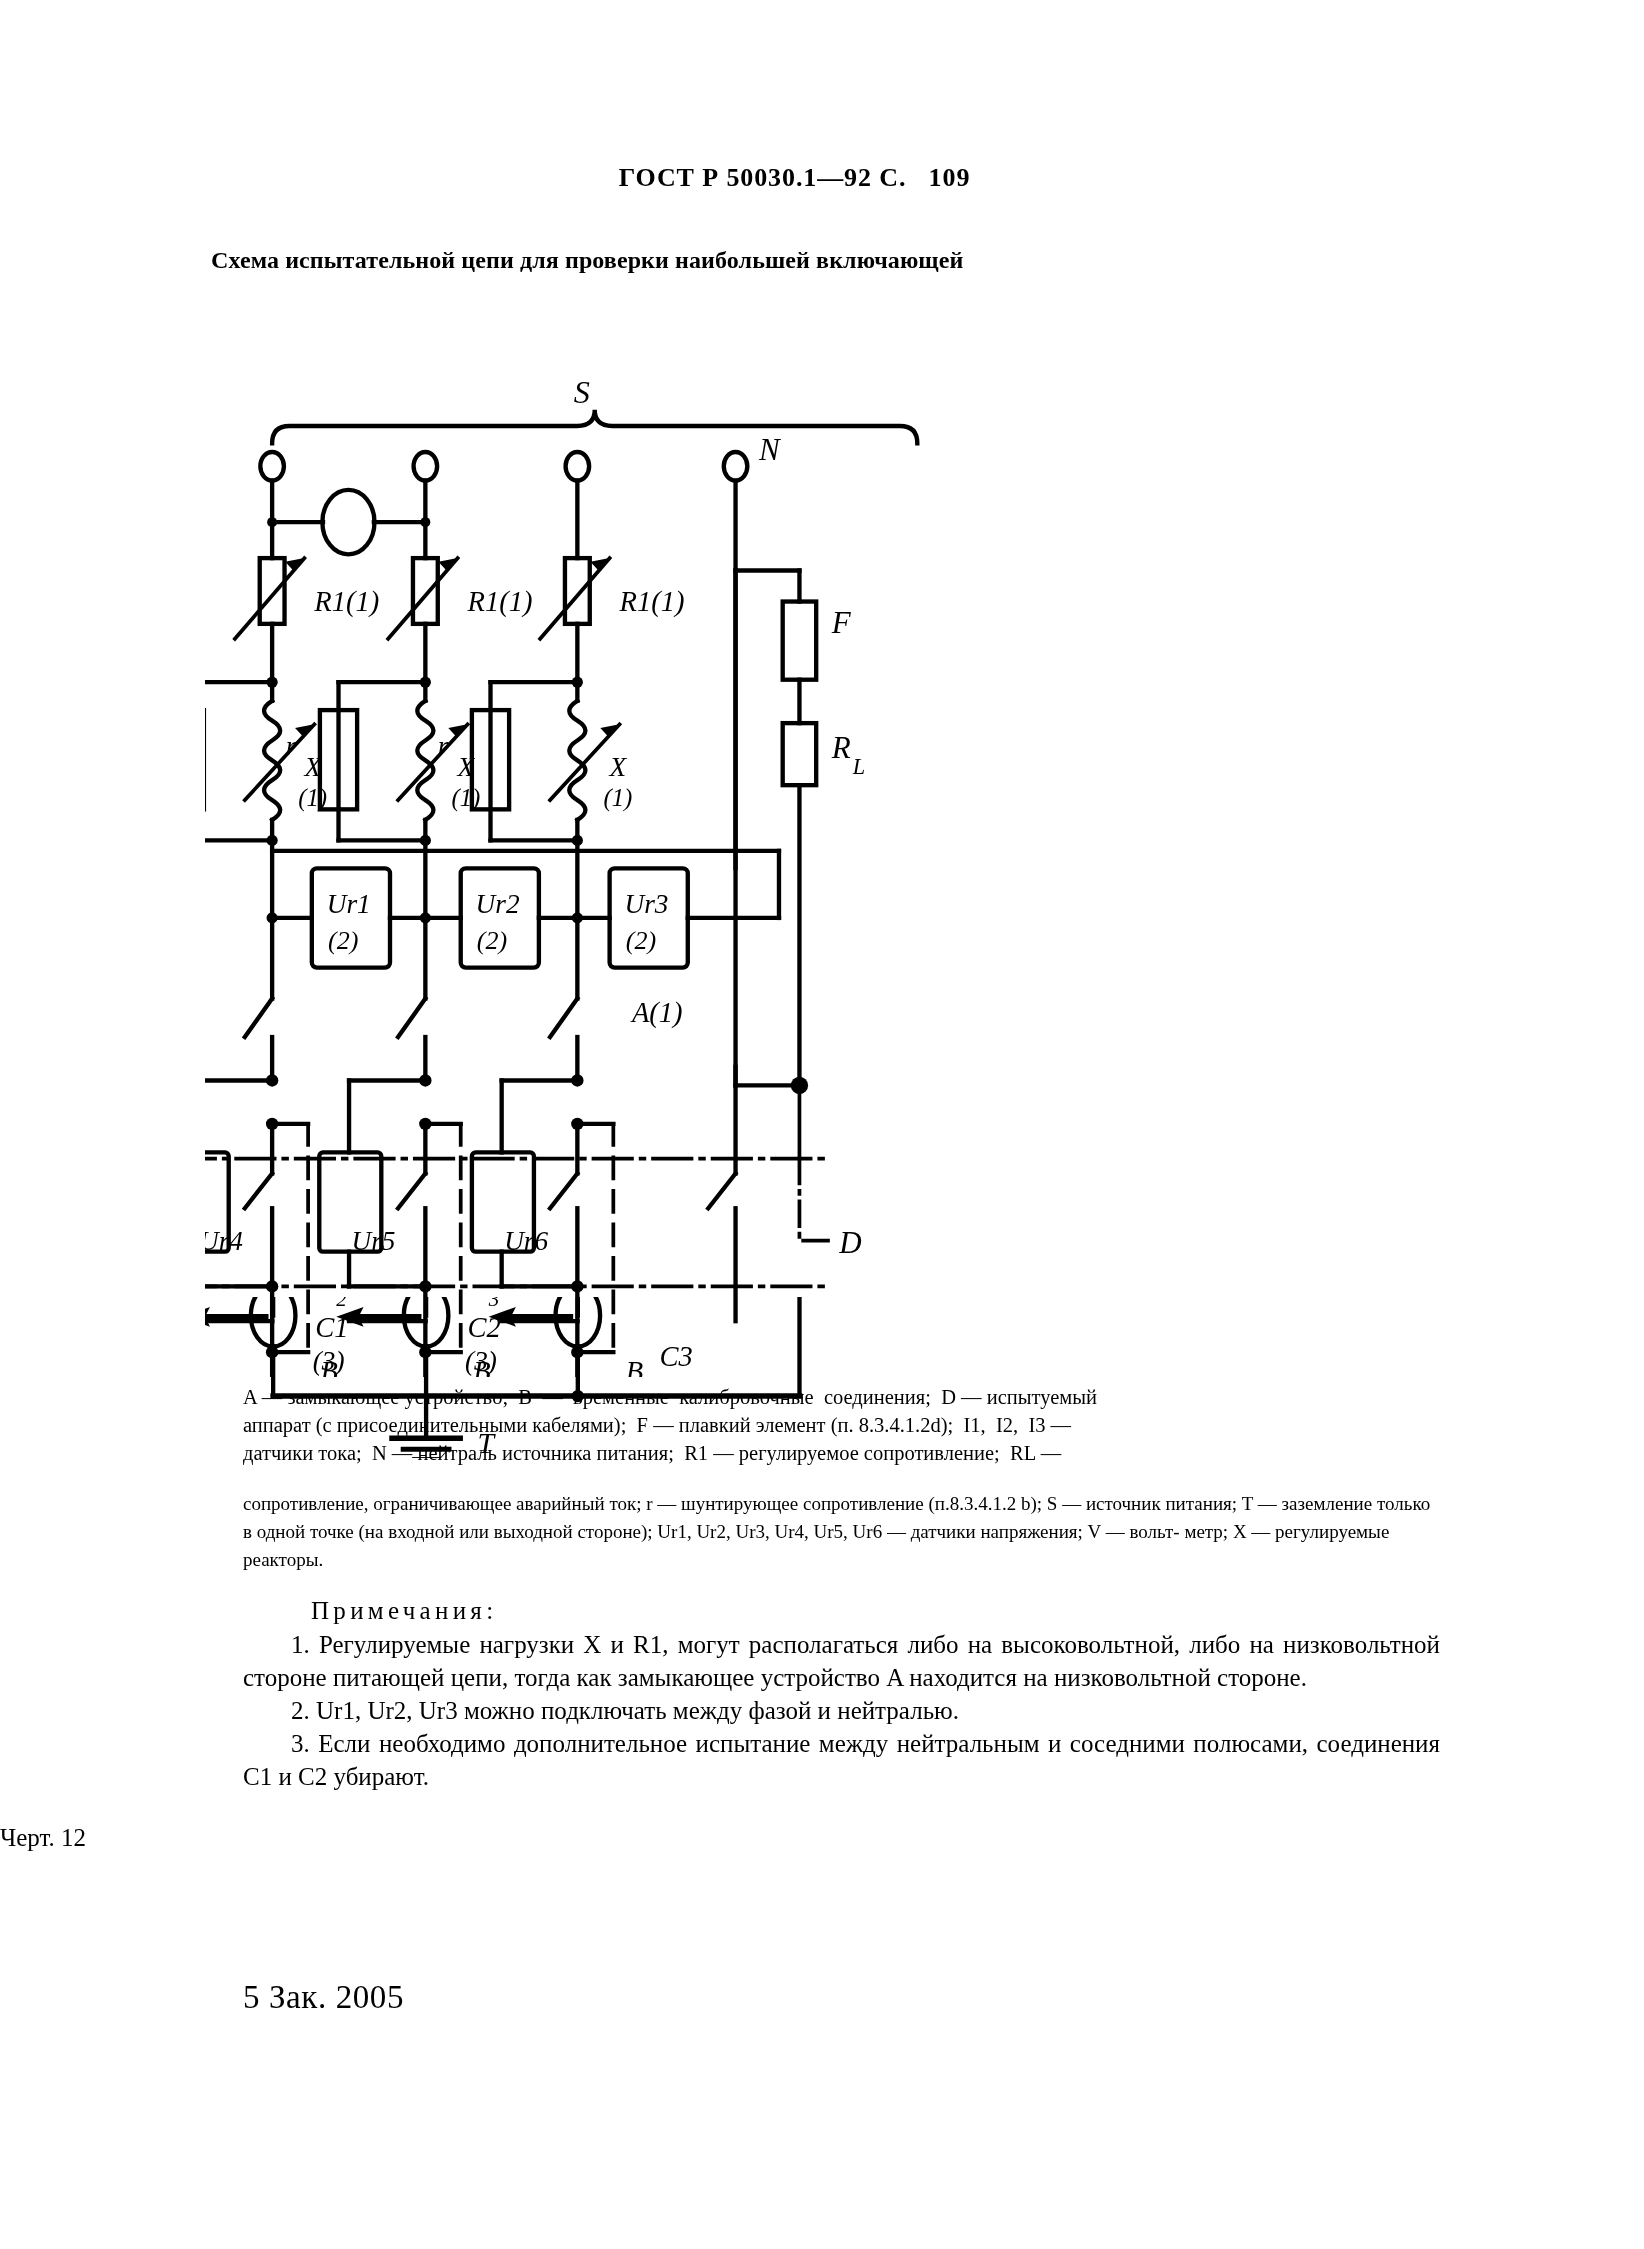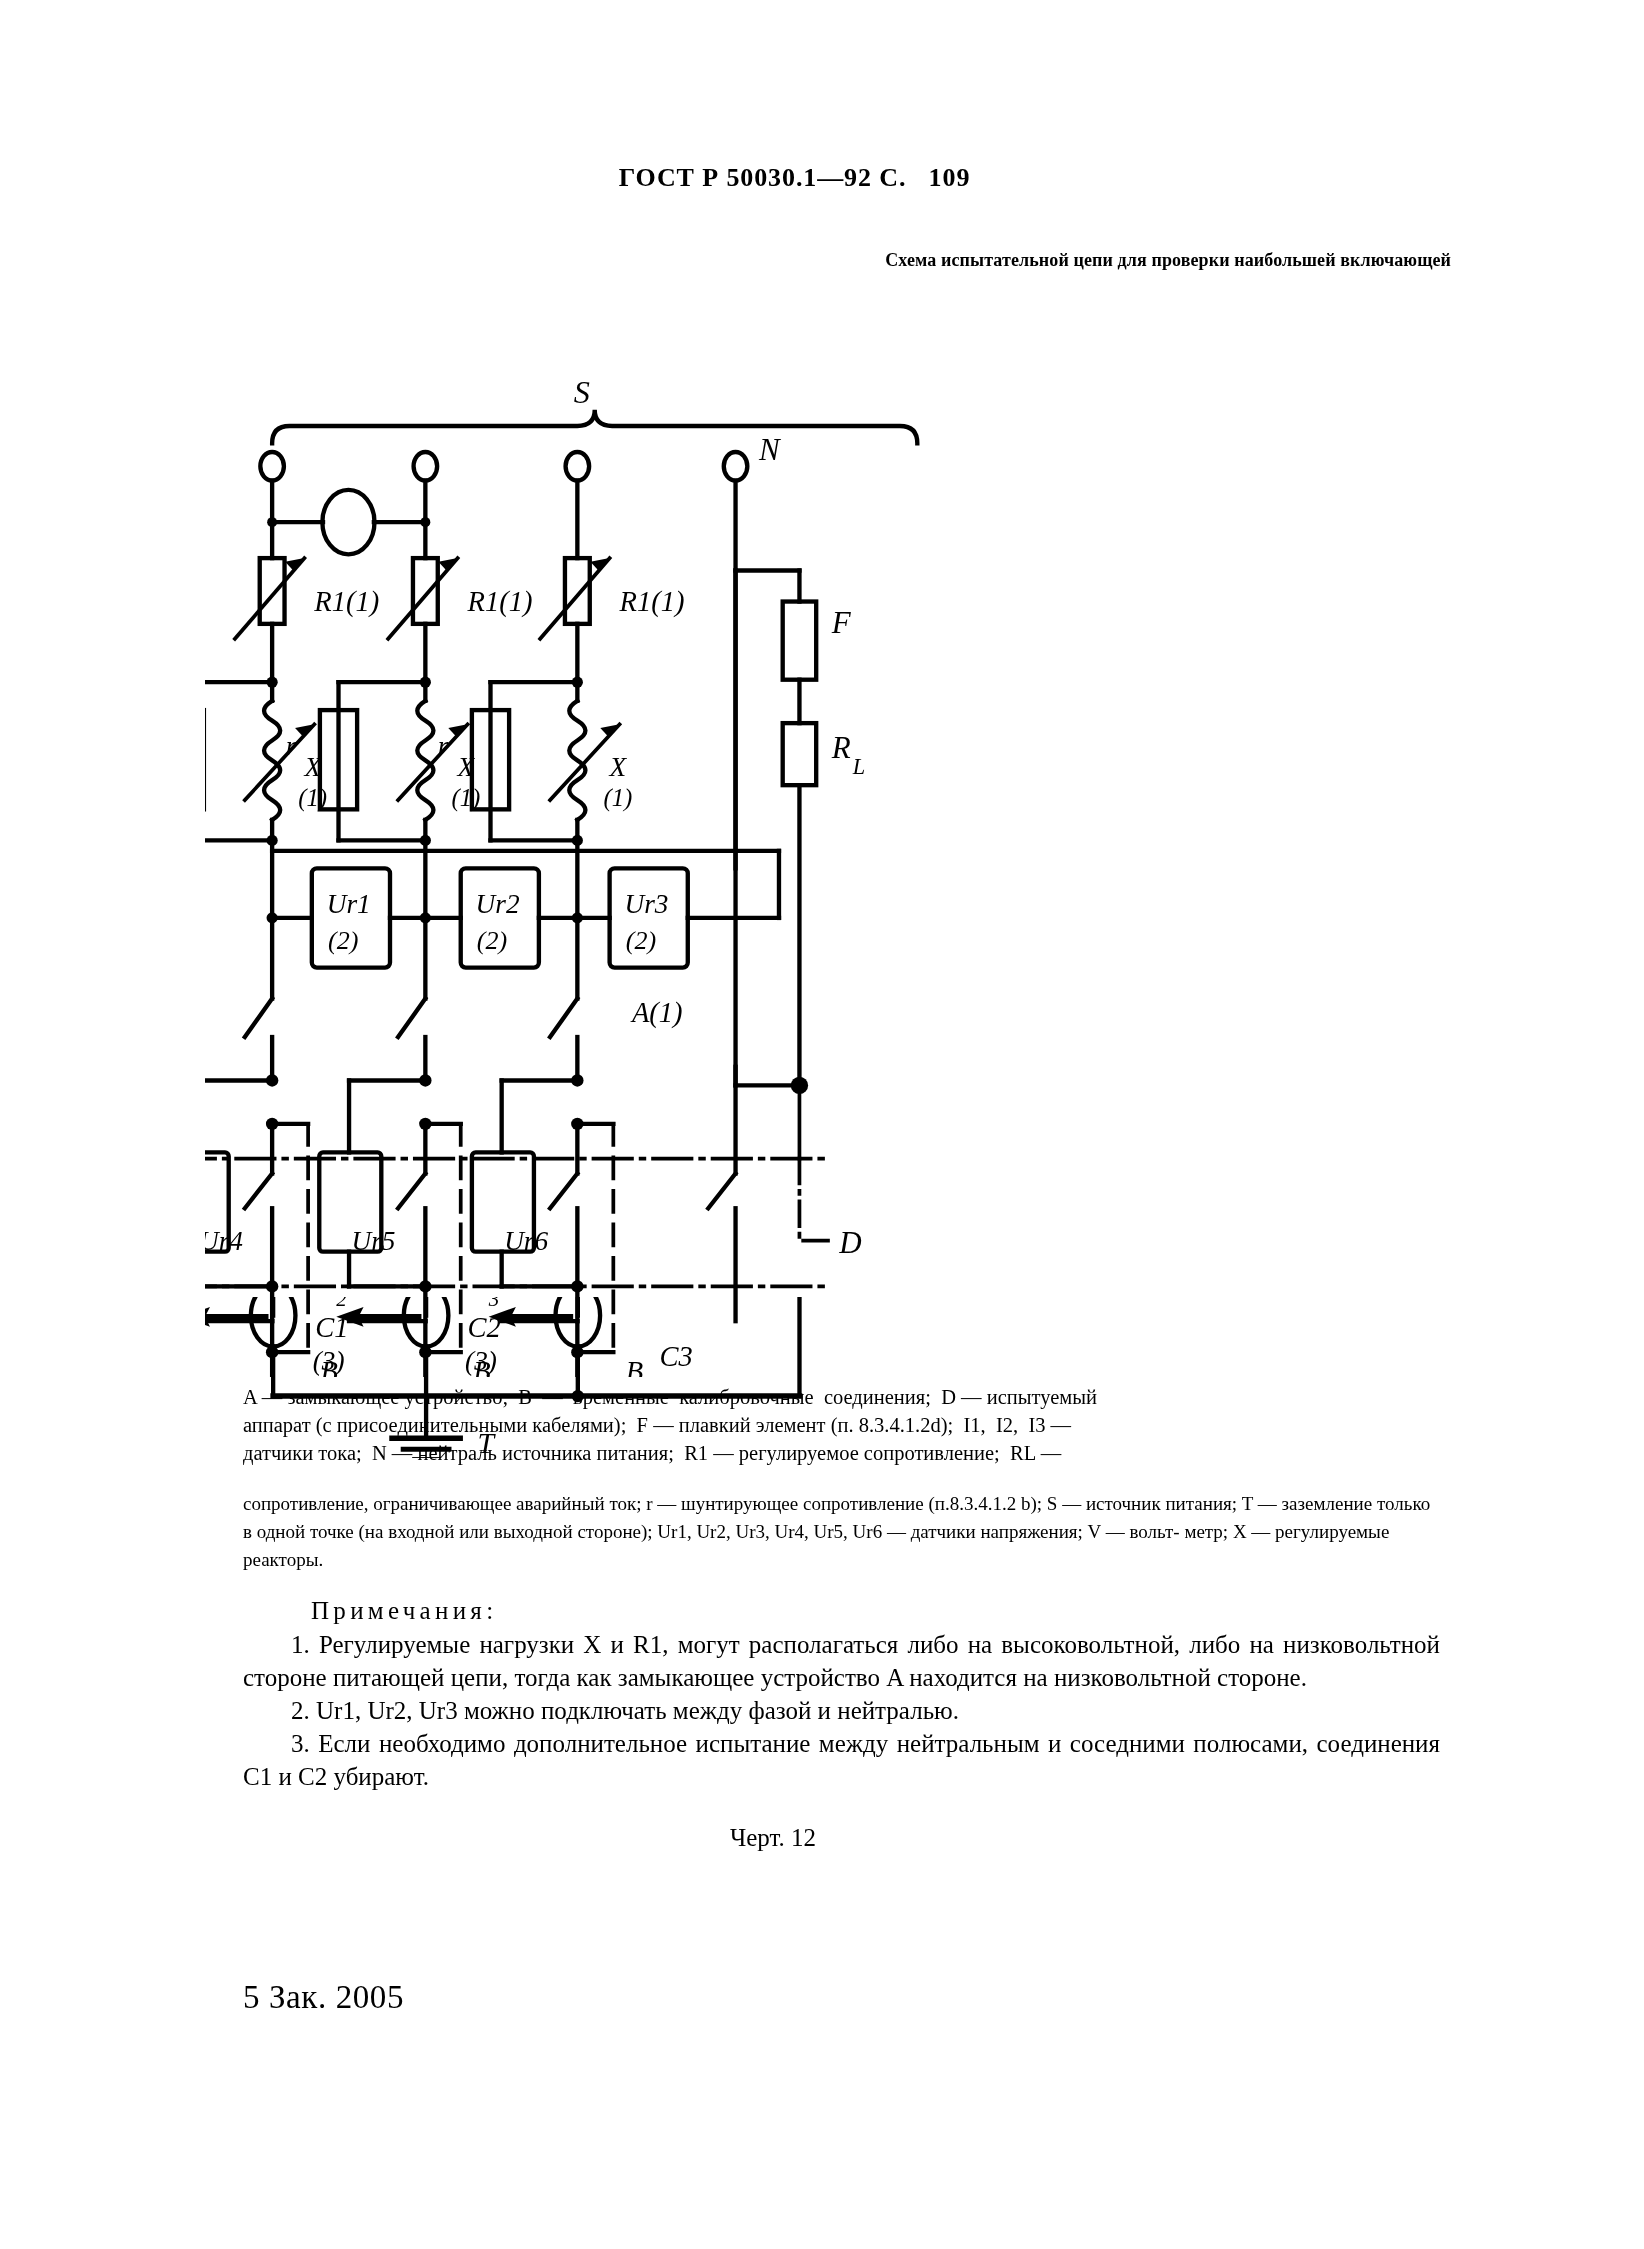--- a/index.html
+++ b/index.html
@@ -31,25 +31,25 @@
     font-weight: bold;
     font-size: 26px;
     letter-spacing: 0.9px;
     white-space: pre;
   }
 
   
   .fig-title {
     position: absolute;
     top: 243px;
-    left: 222px;
+    left: 211px;
     width: 1229px;
-    text-align: right;
+    text-align: left;
     font-weight: bold;
-    font-size: 18px;
+    font-size: 24px;
     line-height: 34px;
     letter-spacing: 0.1px;
   }
   .fig-title span { display: block; }
 
   
   .schematic {
     position: absolute;
     top: 372px;
     left: 205px;
@@ -106,21 +106,21 @@
     text-justify: inter-word;
   }
 
   .chert {
     position: absolute;
     top: 1824px;
     left: 0;
     width: 1645px;
     padding-right: 99px;
     box-sizing: border-box;
-    text-align: center;
+    text-align: left;
     font-size: 25px;
   }
 
   .footer {
     position: absolute;
     top: 1979px;
     left: 243px;
     font-size: 33px;
     letter-spacing: 0.6px;
   }

